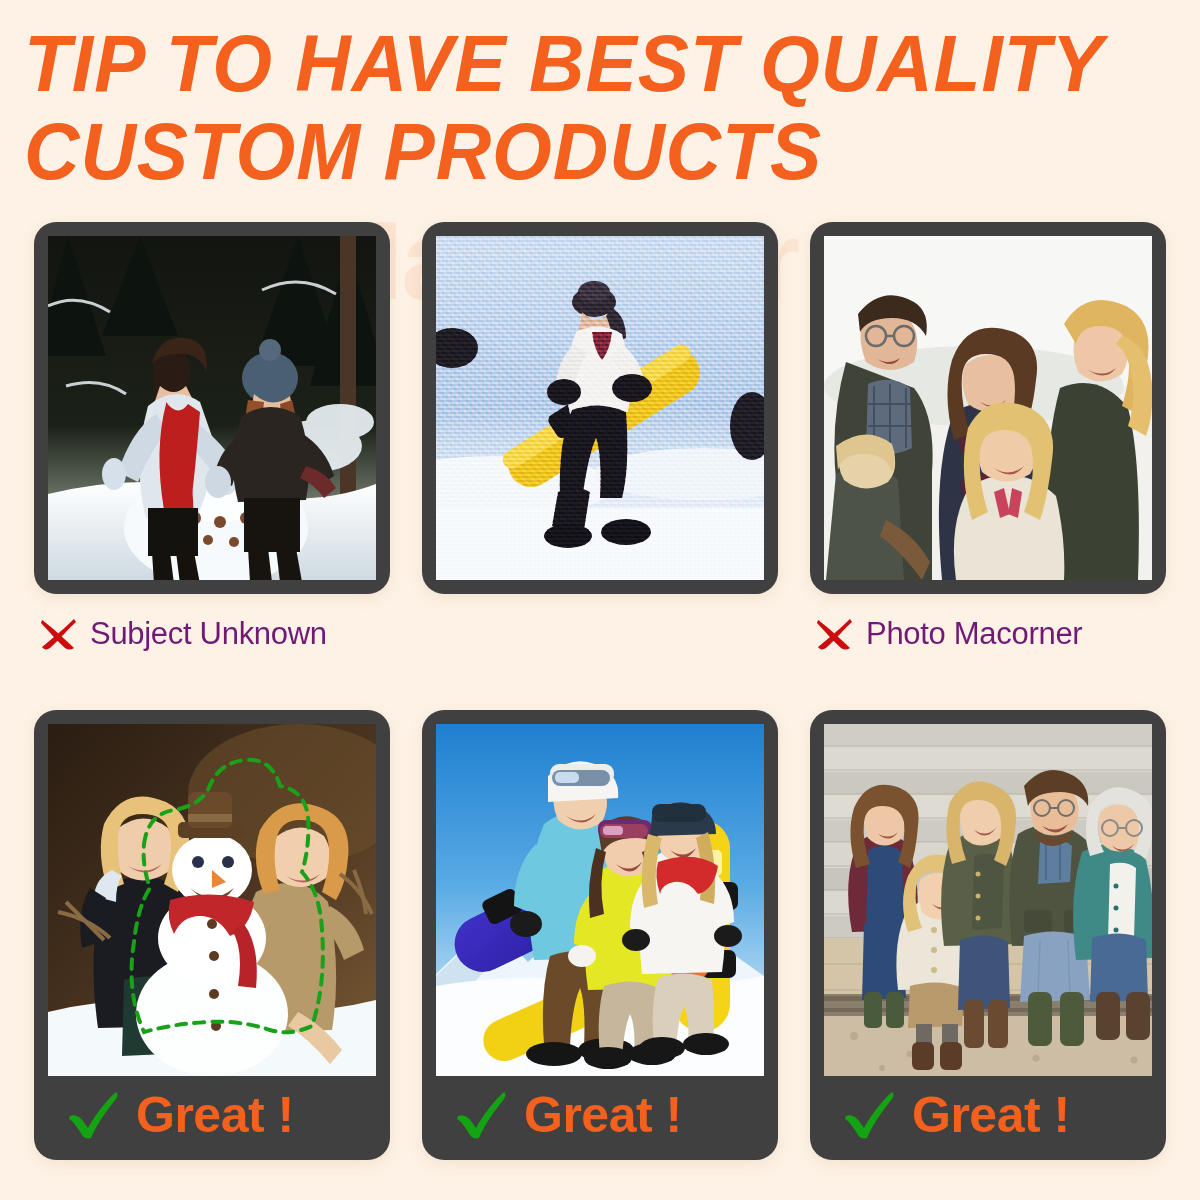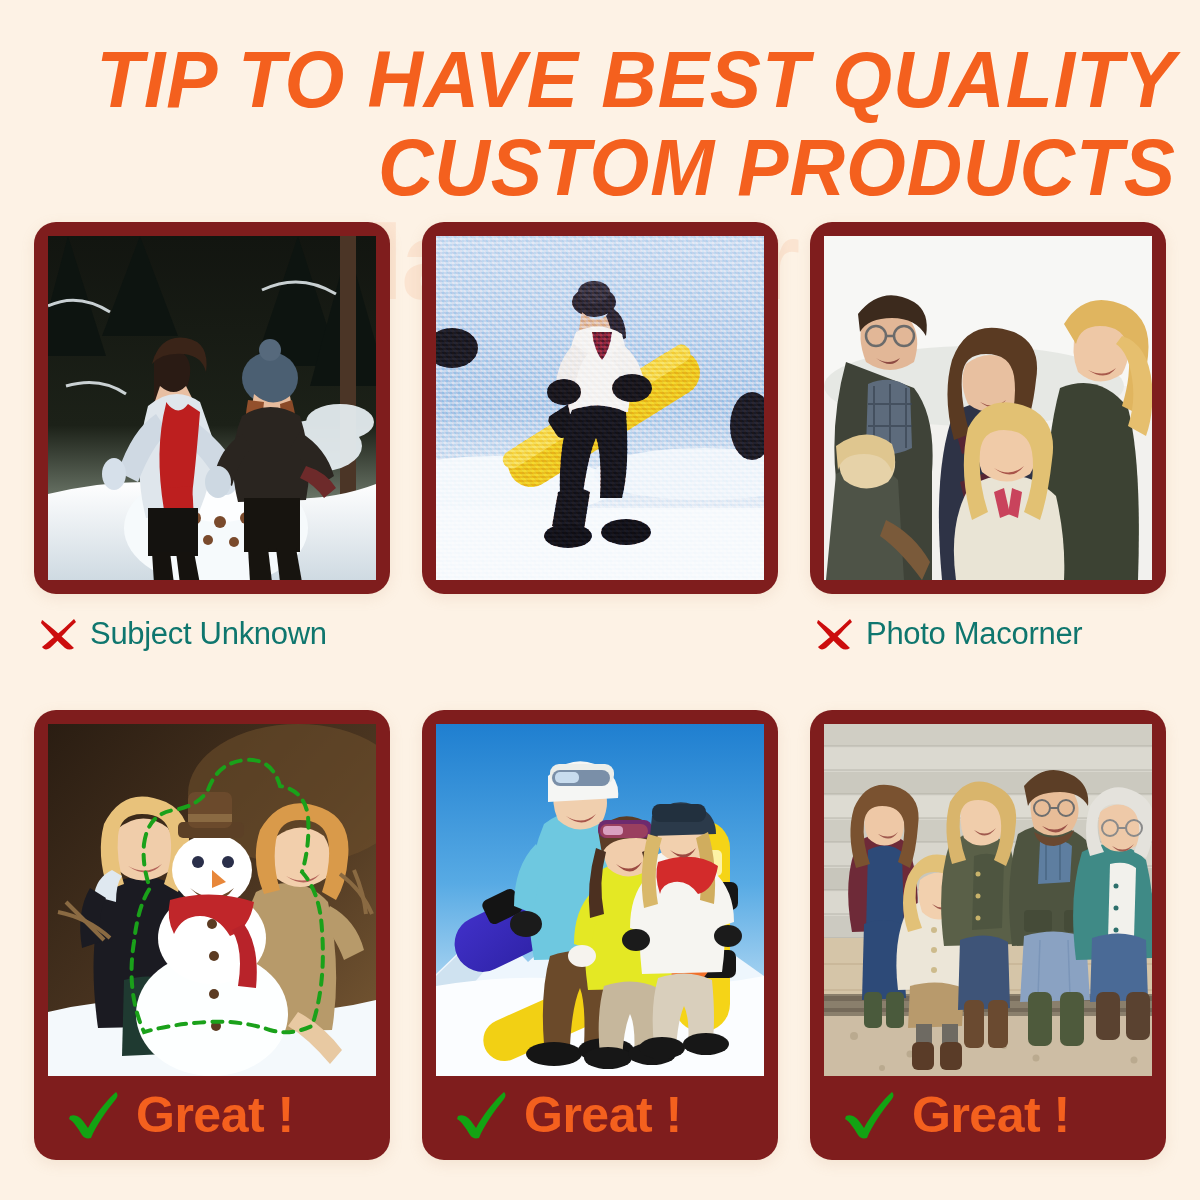--- a/index.html
+++ b/index.html
@@ -27,24 +27,24 @@
     letter-spacing: -2px;
     color: #fbe4d1;
     z-index: 0;
     user-select: none;
     white-space: nowrap;
   }
 
   
   #title {
     position: absolute;
-    top: 36px;
+    top: 20px;
     left: 0;
     width: 1200px;
-    text-align: right;
+    text-align: left;
     z-index: 2;
   }
   #title .tline {
     display: block;
     font-family: "Liberation Sans Narrow", "Liberation Sans", sans-serif;
     font-size: 80px;
     line-height: 88px;
     font-weight: 700;
     font-style: italic;
     color: #f4601e;
@@ -64,21 +64,21 @@
     display: flex;
     justify-content: center;
     gap: 32px;
   }
   .row.row-bad { align-items: flex-start; }
   .row.row-good { margin-top: 58px; }
 
   .cell { width: 356px; }
 
   .card {
-    background: #7f1d1d;
+    background: #404040;
     border-radius: 22px;
     box-shadow: 0 4px 14px rgba(190,150,110,0.16);
     padding: 14px;
     position: relative;
   }
   .card.good { padding: 14px 14px 6px 14px; }
 
   .photo {
     width: 100%;
     height: 344px;
@@ -93,21 +93,21 @@
     display: flex;
     align-items: center;
     gap: 12px;
     margin-top: 22px;
     padding-left: 4px;
   }
   .bad-label .txt {
     font-family: "Liberation Sans", sans-serif;
     font-size: 31px;
     font-weight: 400;
-    color: #0f766e;
+    color: #701a75;
     letter-spacing: -0.3px;
     white-space: nowrap;
   }
 
   
   .good-label {
     display: flex;
     align-items: center;
     justify-content: flex-start;
     gap: 16px;

